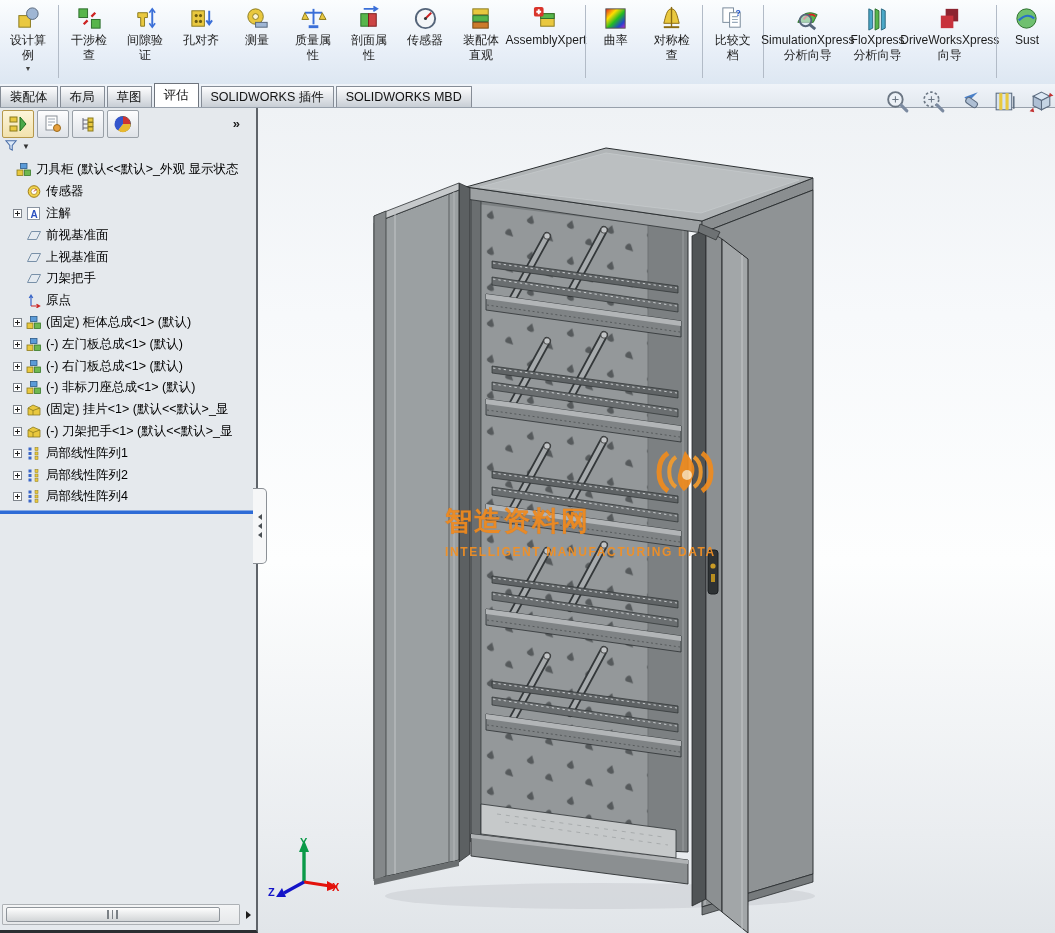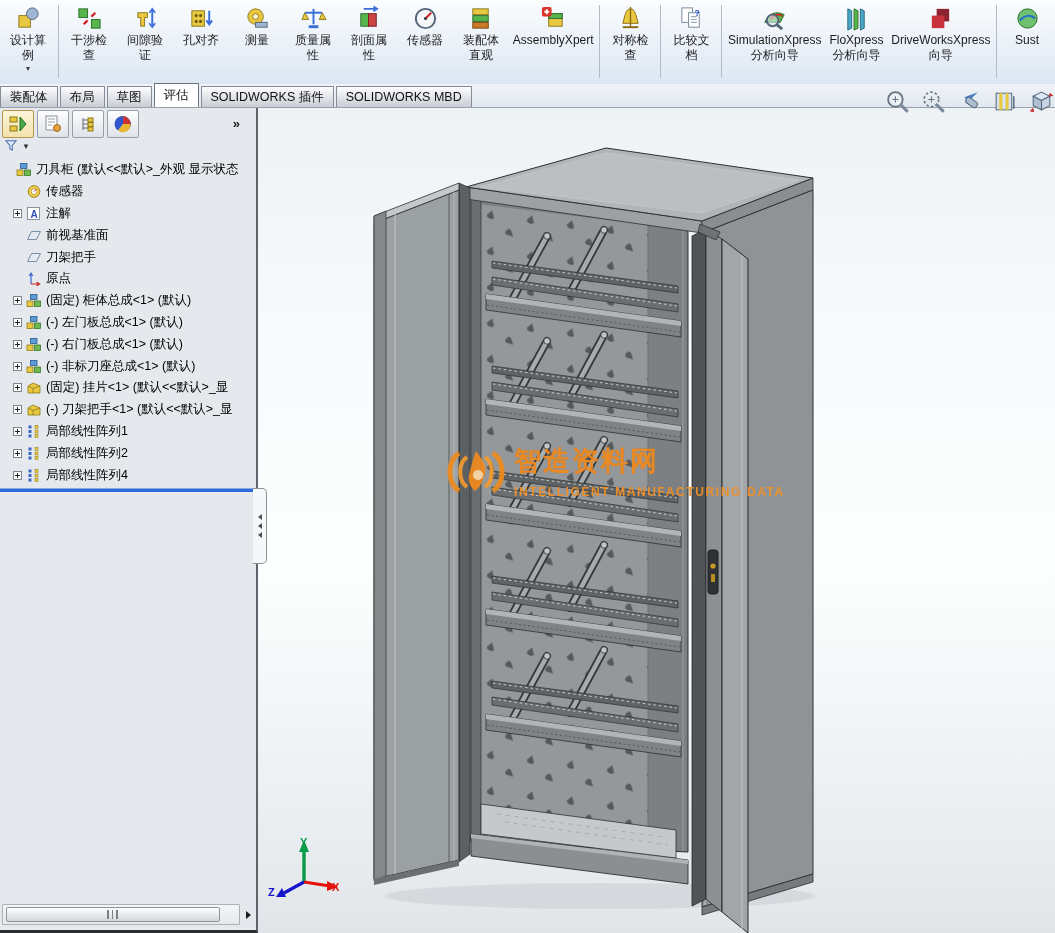--- a/index.html
+++ b/index.html
@@ -64,21 +64,21 @@
   .harrow{position:absolute;left:246px;bottom:11px;width:0;height:0;
           border-left:5px solid #1c1c1c;border-top:4px solid transparent;border-bottom:4px solid transparent;}
   
   .viewport{position:absolute;left:258px;top:108px;width:797px;height:825px;overflow:hidden;
             background:linear-gradient(180deg,#eff2f5 0%,#f7f9fb 25%,#fdfefe 55%,#eaedf0 88%,#e1e5e9 100%);}
   .model{position:absolute;left:0;top:0;}
   .headsup{position:absolute;left:884px;top:88px;display:flex;align-items:center;gap:9px;z-index:8;}
   .headsup .hic svg{width:27px;height:27px;display:block;}
   
   .watermark{position:absolute;left:187px;top:337px;display:flex;align-items:flex-end;gap:7px;
-             opacity:.93;z-index:4;pointer-events:none;}
+             opacity:.93;z-index:4;pointer-events:none;flex-direction:column;}
   .wmtext{display:flex;flex-direction:column;}
   .wm-title{font-size:27px;font-weight:bold;color:#f08a1e;line-height:31px;letter-spacing:2px;
             text-shadow:0 0 1px rgba(180,90,0,.55);}
   .wm-sub{font-size:12px;font-weight:bold;color:#f29024;letter-spacing:1.6px;margin-top:8px;white-space:nowrap;}
   .triad{position:absolute;left:8px;top:726px;z-index:3;}
 </style>
 </head>
 <body>
 
 <div class="app">
@@ -191,20 +191,37 @@
           <svg viewBox="0 0 28 28">
             <rect x="9" y="9" width="14" height="13" fill="#e9c83f" stroke="#8a7a1e"></rect>
             <rect x="9" y="9" width="14" height="5" fill="#57b54b" stroke="#2c6e2c"></rect>
             <rect x="2" y="2" width="10" height="10" rx="2" fill="#d9342b"></rect>
             <path d="M4.5 7 h5 M7 4.5 v5" stroke="#fff" stroke-width="2"></path>
           </svg>
         </span>
         <span class="rlb">AssemblyXpert</span>
       </div>
       <div class="rsep"></div>
+      <div class="rbtn">
+        <span class="ric">
+          <svg viewBox="0 0 28 28">
+            <defs>
+              <linearGradient id="rbw" x1="0" y1="0" x2="1" y2="1">
+                <stop offset="0" stop-color="#e22222"></stop>
+                <stop offset=".3" stop-color="#ffdd00"></stop>
+                <stop offset=".55" stop-color="#22bb22"></stop>
+                <stop offset=".8" stop-color="#2244cc"></stop>
+                <stop offset="1" stop-color="#cc22cc"></stop>
+              </linearGradient>
+            </defs>
+            <rect x="4" y="4" width="20" height="20" fill="url(#rbw)" stroke="#555"></rect>
+          </svg>
+        </span>
+        <span class="rlb">曲率</span>
+      </div>
       <div class="rbtn">
         <span class="ric">
           <svg viewBox="0 0 28 28">
             <path d="M14 4 C9 4 8 12 6 19 h16 C20 12 19 4 14 4 z" fill="#e9c83f" stroke="#8a6a10"></path>
             <path d="M14 2 v21" stroke="#8a6a10" stroke-width="1.4"></path>
             <path d="M6 23 h16" stroke="#8a6a10" stroke-width="2"></path>
           </svg>
         </span>
         <span class="rlb">对称检</span>
         <span class="rlb">查</span>
@@ -391,20 +408,29 @@
           <span>注解</span>
         </div>
         <div class="trow">
           <span class="exp none"></span>
           <span class="ticon">
             <svg viewBox="0 0 16 15">
               <path d="M1.5 11.5 L5.5 3.5 H14.5 L10.5 11.5 z" fill="#e4eaf0" fill-opacity=".8" stroke="#7890a8"></path>
             </svg>
           </span>
           <span>前视基准面</span>
+        </div>
+        <div class="trow">
+          <span class="exp none"></span>
+          <span class="ticon">
+            <svg viewBox="0 0 16 15">
+              <path d="M1.5 11.5 L5.5 3.5 H14.5 L10.5 11.5 z" fill="#e4eaf0" fill-opacity=".8" stroke="#7890a8"></path>
+            </svg>
+          </span>
+          <span>上视基准面</span>
         </div>
         <div class="trow">
           <span class="exp none"></span>
           <span class="ticon">
             <svg viewBox="0 0 16 15">
               <path d="M1.5 11.5 L5.5 3.5 H14.5 L10.5 11.5 z" fill="#e4eaf0" fill-opacity=".8" stroke="#7890a8"></path>
             </svg>
           </span>
           <span>刀架把手</span>
         </div>

